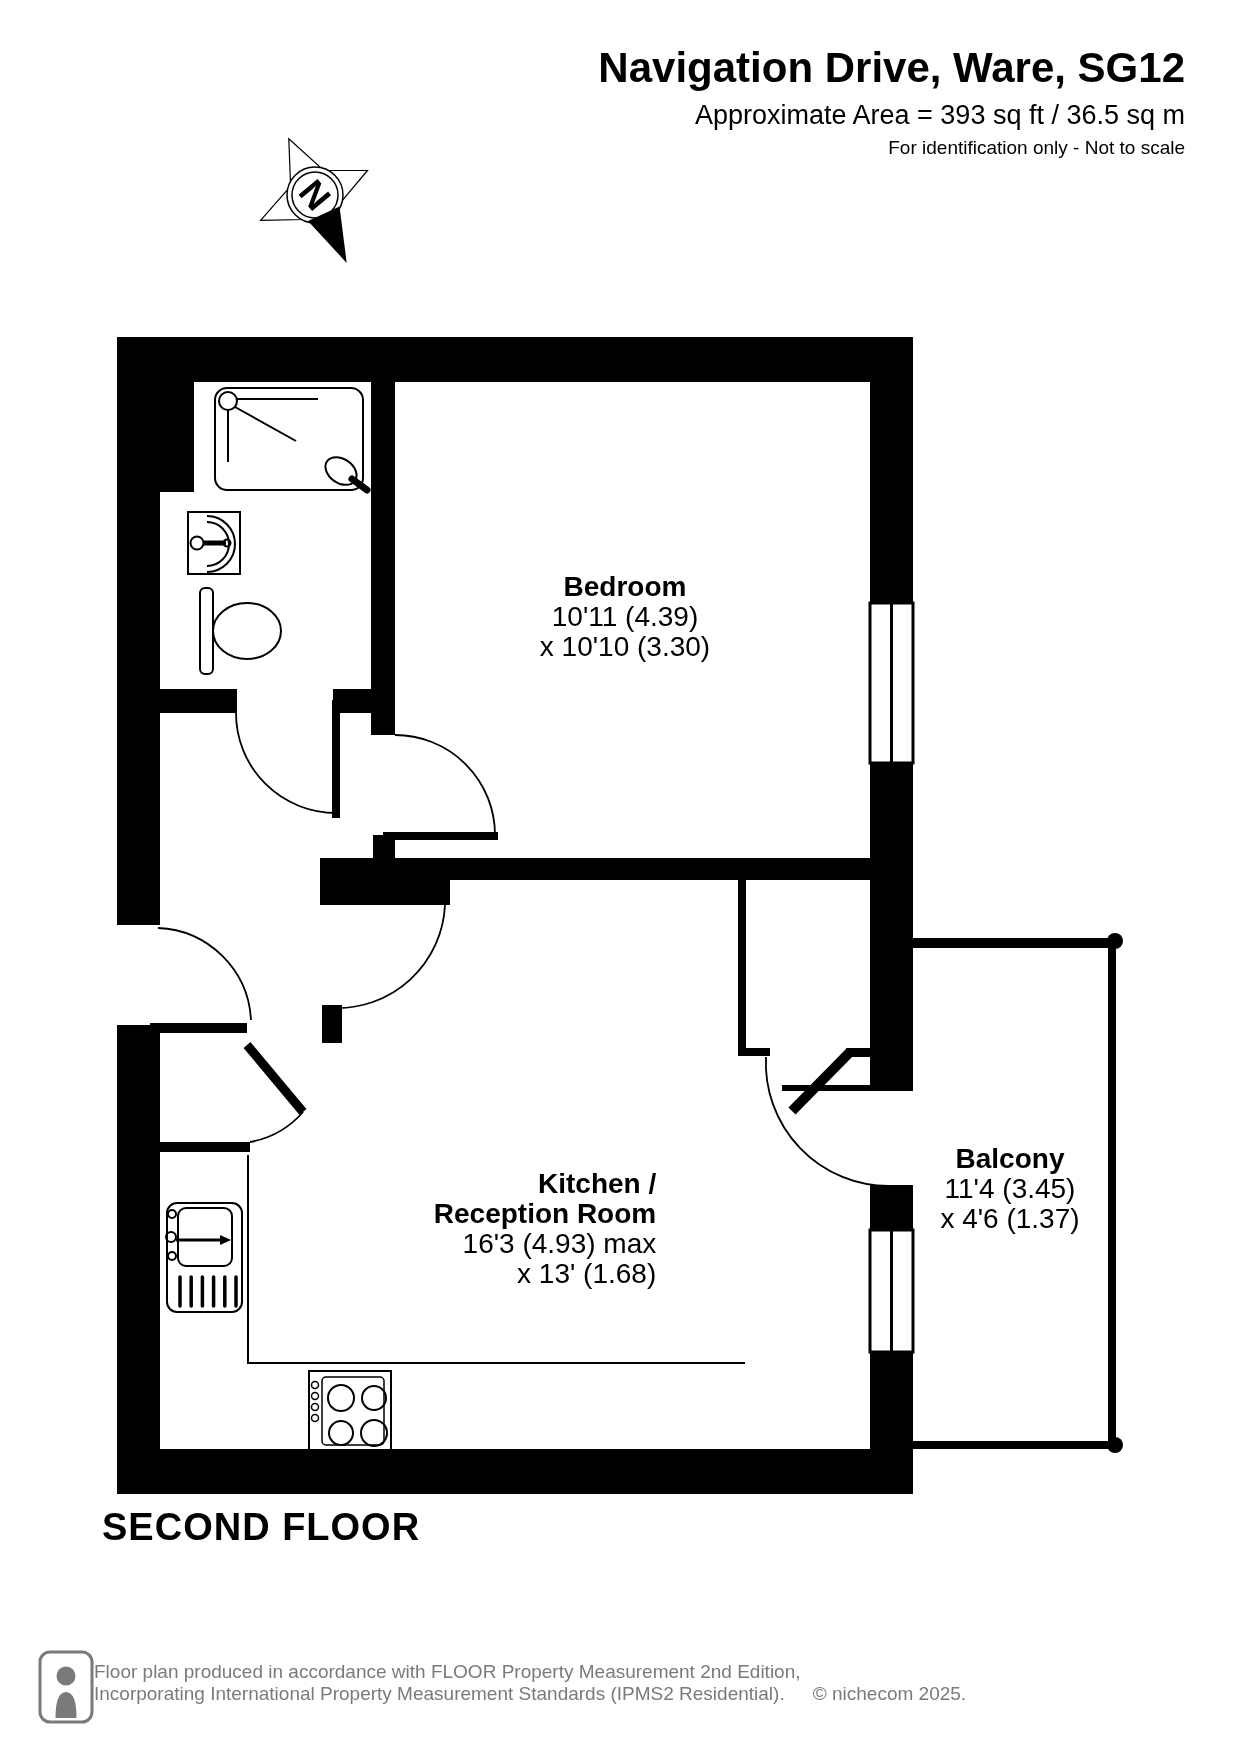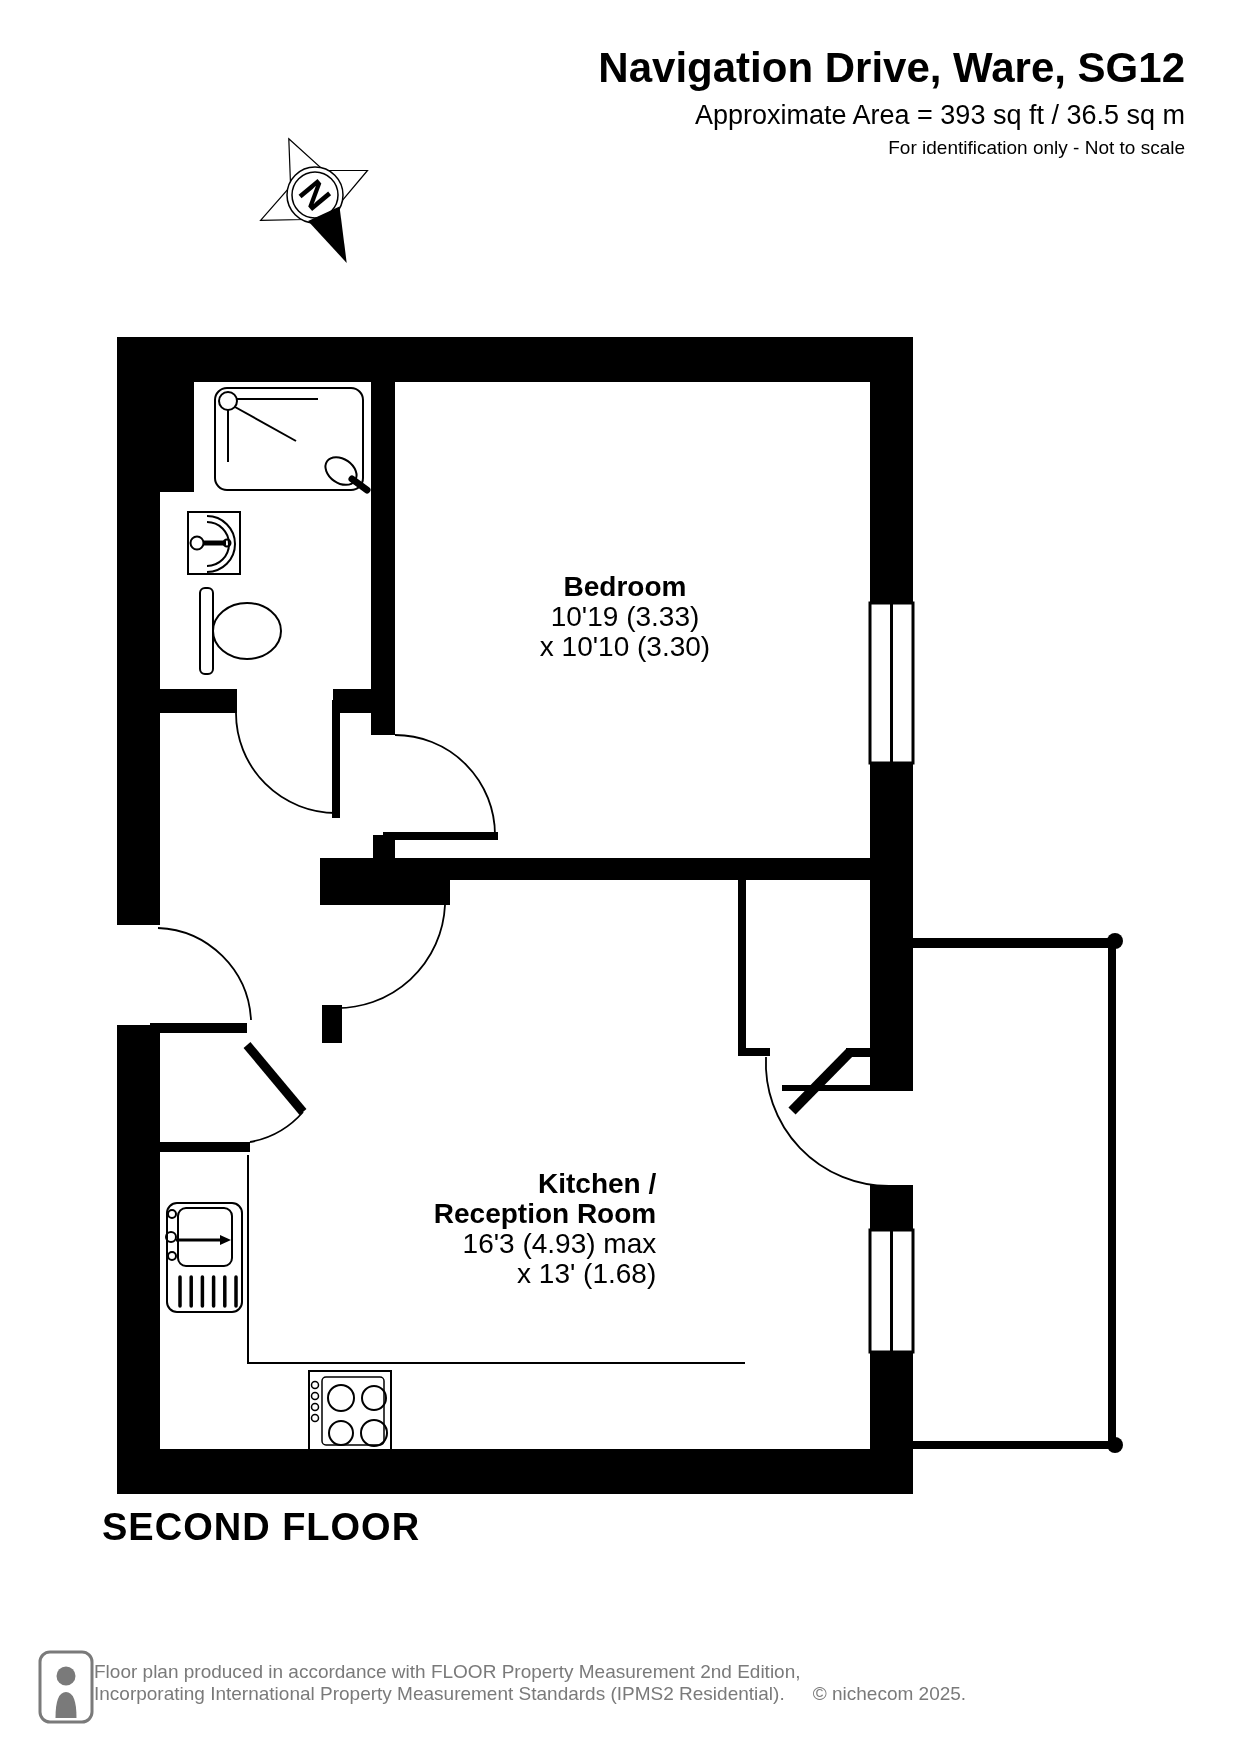--- a/index.html
+++ b/index.html
@@ -163,31 +163,36 @@
       <path d="M 55.5 1718 Q 55.5 1692 66 1692 Q 76.5 1692 76.5 1718 Z" fill="#7a7a7a"></path>
     </g>
   </svg>
 
   <div class="hdr hdr-title">Navigation Drive, Ware, SG12</div>
   <div class="hdr hdr-area">Approximate Area = 393 sq ft / 36.5 sq m</div>
   <div class="hdr hdr-disc">For identification only - Not to scale</div>
 
   <div class="room-label" style="left:625px;top:532px;margin-top:40px;">
     <div class="nm">Bedroom</div>
-    <div>10'19 (3.33)</div>
+    <div>10'11 (4.39)</div>
     <div>x 10'10 (3.30)</div>
   </div>
 
   <div class="room-label" style="left:545px;top:1169px;text-align:right;">
     <div class="nm">Kitchen /</div>
     <div class="nm">Reception Room</div>
     <div>16'3 (4.93) max</div>
     <div>x 13' (1.68)</div>
   </div>
 
+  <div class="room-label" style="left:1010px;top:1144px;">
+    <div class="nm">Balcony</div>
+    <div>11'4 (3.45)</div>
+    <div>x 4'6 (1.37)</div>
+  </div>
 
   <div class="floor-label">SECOND FLOOR</div>
 
   <div class="footer">
     <div>Floor plan produced in accordance with FLOOR Property Measurement 2nd Edition,</div>
     <div>
       <span>Incorporating International Property Measurement Standards (IPMS2 Residential).</span><span class="gap"></span><span>© nichecom 2025.</span>
     </div>
   </div>
 

